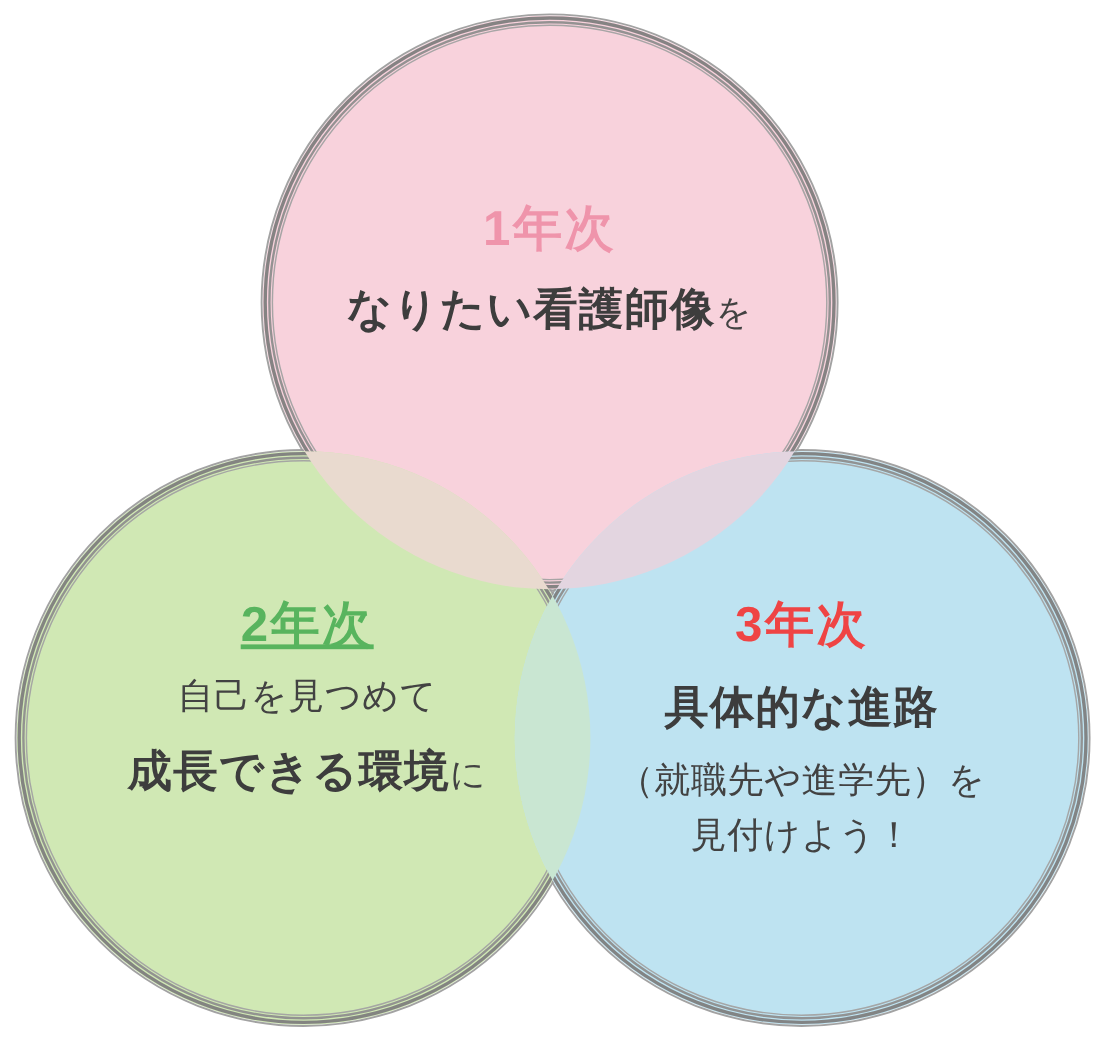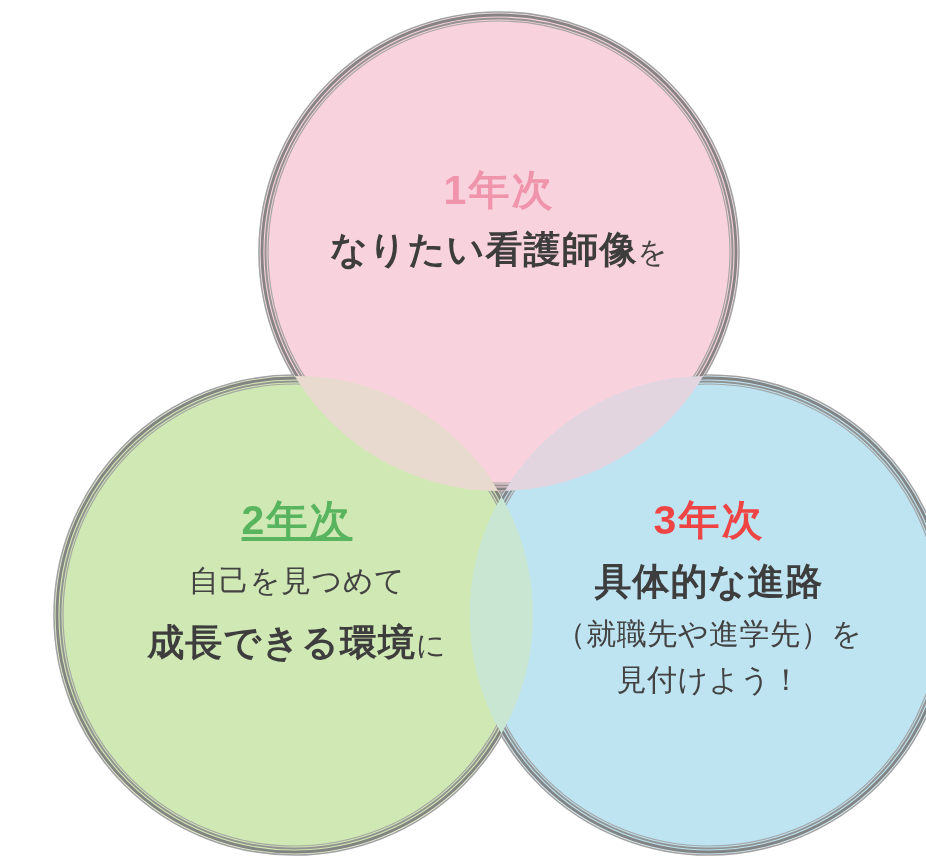--- a/index.html
+++ b/index.html
@@ -8,21 +8,20 @@
     background: #ffffff;
     width: 926px;
     height: 866px;
     overflow: hidden;
     font-family: "Liberation Sans", "DejaVu Sans", sans-serif;
   }
   .stage {
     position: relative;
     width: 772px;
     height: 866px;
-    margin-left: 41px;
   }
   .stage svg {
     position: absolute;
     left: 0;
     top: 0;
   }
   .ring { fill: none; }
   .ring.r1 { stroke: #9e9e9e; stroke-width: 1.6px; }
   .ring.r2 { stroke: #7f7f7f; stroke-width: 2.8px; }
   .ring.r3 { stroke: #8f8f8f; stroke-width: 2.0px; }
@@ -38,21 +37,21 @@
     font-size: 41px;
     font-weight: 700;
     line-height: 44px;
     letter-spacing: 2px;
   }
   .h-pink  { color: #ef94ab; }
   .h-green { color: #58b45e; text-decoration: underline; }
   .h-blue  { color: #ef4444; }
 
   .line-big {
-    line-height: 36px;
+    line-height: 52px;
     color: #3d3d3d;
   }
   .big-main {
     font-size: 37px;
     font-weight: 700;
     letter-spacing: 1px;
     color: #3d3d3d;
   }
   .big-tail {
     font-size: 29px;

